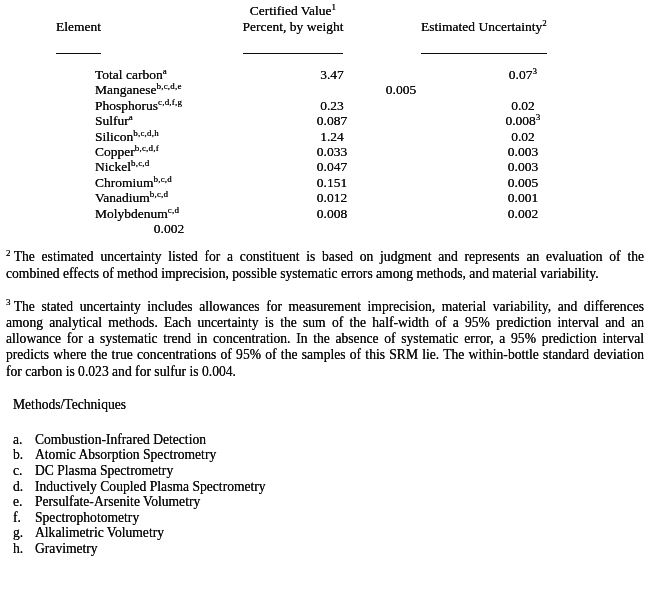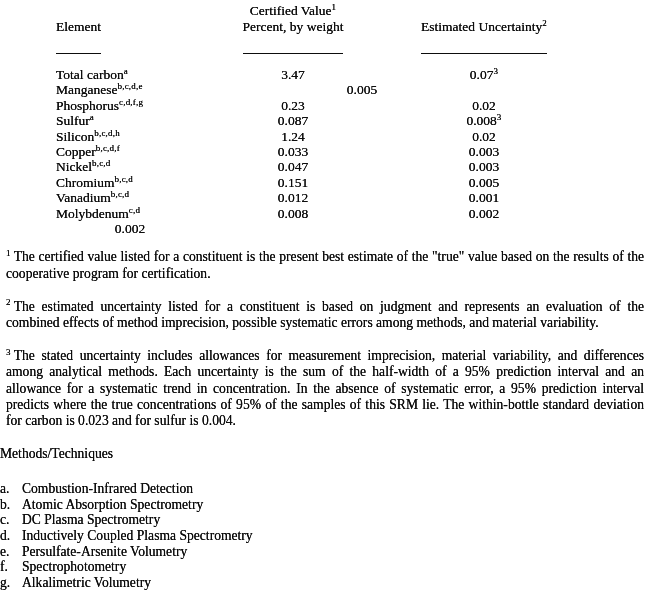--- a/index.html
+++ b/index.html
@@ -13,39 +13,39 @@
     text-shadow: 0 0 0.35px currentColor; 
   }
   .doc {
     width: 652px;
     height: 592px;
     padding: 3px 8px 0 0;
   }
   
   .cert-table { width: 100%; }
   .thead { display: flex; align-items: flex-end; font-size: 13.5px; line-height: 16px; }
-  .trow  { display: flex; font-size: 13.5px; line-height: 15.4px; }
+  .trow  { display: flex; font-size: 13.5px; line-height: 15.4px; padding-left: 39px; }
   .c1 { width: 232px; padding-left: 56px; text-align: left; }
   .c2 { width: 122px; text-align: center; }
   .c3 { width: 238px; padding-left: 22px; text-align: center; }
   .thead .c2 { text-align: center; }
   .u { border-bottom: 1px solid #0d0d0d; padding-bottom: 18px; display: inline-block; }
   sup { font-size: 9px; vertical-align: super; line-height: 0; letter-spacing: 0.2px; }
   .rows { margin-top: 13px; }
   
   .footnotes { margin-top: 13px; padding-left: 6px; }
   .footnote {
     font-size: 13.6px;
     line-height: 16.2px;
     text-align: justify;
     margin-bottom: 17px;
   }
   .footnote sup { margin-right: 3px; }
   
-  .methods { margin-top: 17px; }
+  .methods { padding-left: 13px; margin-top: 17px; }
   .methods-heading { font-size: 13.6px; line-height: 16px; }
   .methods-list { margin-top: 19px; }
   .method-item { display: flex; font-size: 13.6px; line-height: 15.6px; }
   .method-label { width: 22px; flex: 0 0 22px; }
 </style>
 </head>
 <body>
 
 <div class="doc">
 
@@ -113,21 +113,20 @@
         <div class="c2">0.008</div>
         <div class="c3"><span>0.002</span></div>
       </div>
       <div class="trow">
         <div class="c3"><span>0.002</span></div>
       </div>
     </div>
   </div>
 
   <div class="footnotes">
-    <p class="footnote"><sup>1</sup><span>The certified value listed for a constituent is the present best estimate of the "true" value based on the results of the cooperative program for certification.</span></p>
     <p class="footnote"><sup>2</sup><span>The estimated uncertainty listed for a constituent is based on judgment and represents an evaluation of the combined effects of method imprecision, possible systematic errors among methods, and material variability.</span></p>
     <p class="footnote"><sup>3</sup><span>The stated uncertainty includes allowances for measurement imprecision, material variability, and differences among analytical methods.  Each uncertainty is the sum of the half-width of a 95% prediction interval and an allowance for a systematic trend in concentration.  In the absence of systematic error, a 95% prediction interval predicts where the true concentrations of 95% of the samples of this SRM lie.  The within-bottle standard deviation for carbon is 0.023 and for sulfur is 0.004.</span></p>
   </div>
 
   <div class="methods">
     <div class="methods-heading">Methods/Techniques</div>
     <div class="methods-list">
       <div class="method-item">
           <span class="method-label">a.</span>
           <span>Combustion-Infrared Detection</span>

